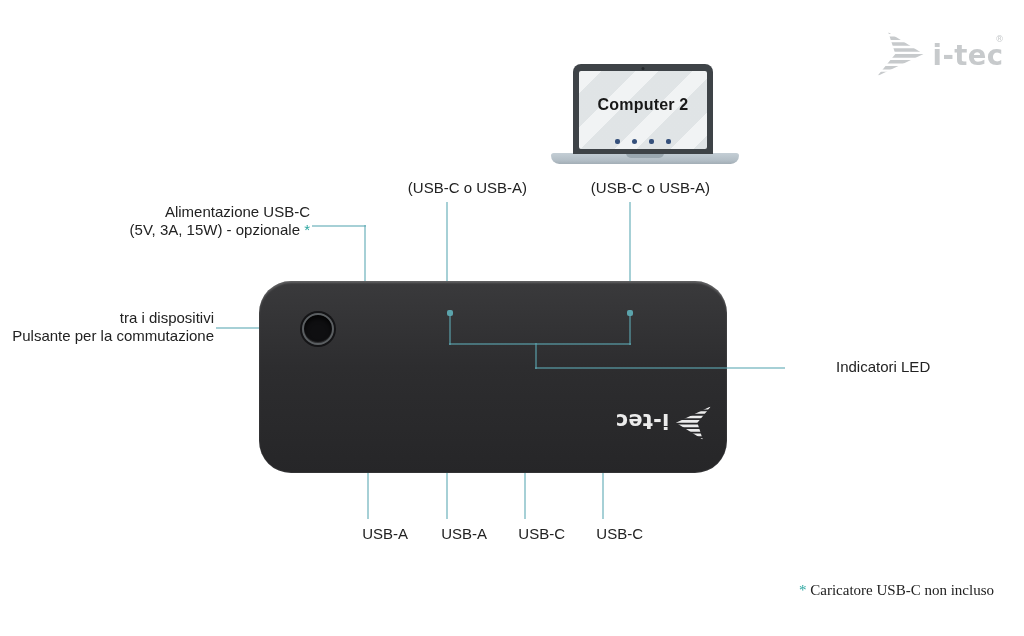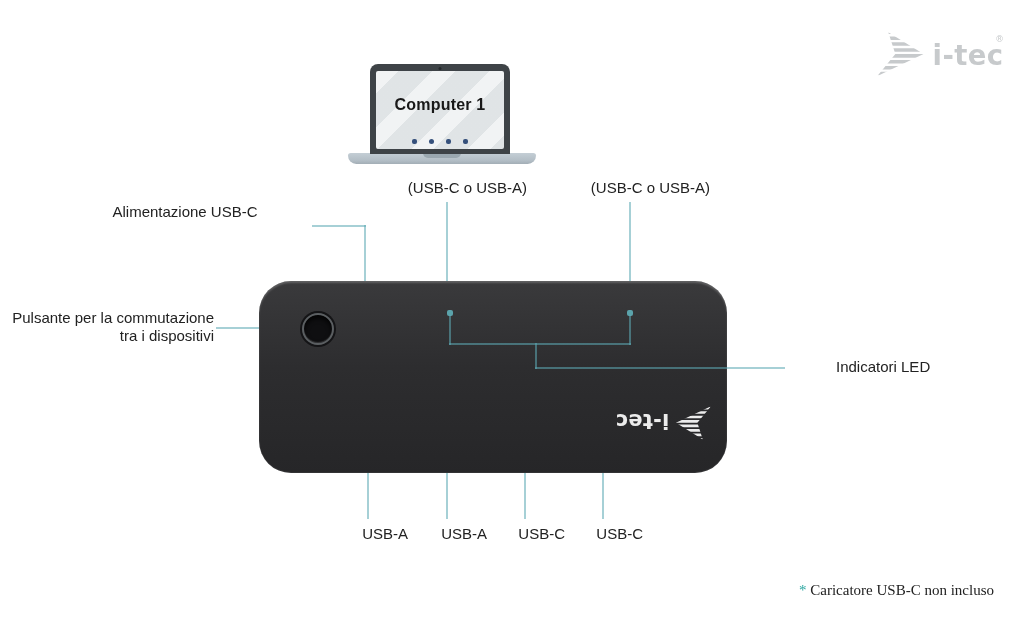--- a/index.html
+++ b/index.html
@@ -68,54 +68,55 @@
             <rect x="-16" y="37.5" width="74" height="4.5"></rect>
           <rect x="-16" y="45" width="74" height="4.5"></rect>
             <rect x="-16" y="52.5" width="74" height="4.5"></rect>
         </g>
       </g>
       <text x="72" y="46" font-size="35" font-weight="bold" letter-spacing="0.5" fill="currentColor">i-tec</text>
       <text x="152" y="17" font-size="11" fill="currentColor">®</text>
     </svg>
   </div>
 
-  <div class="laptop" style="left:348px;top:64px;">
+
+  <div class="laptop" style="left:551px;top:64px;">
     <div class="lt-base">
       <div class="lt-notch"></div>
     </div>
     <div class="lt-screen">
       <div class="lt-cam"></div>
       <div class="lt-inner">
-        <div class="lt-name">Computer 1</div>
+        <div class="lt-name">Computer 2</div>
         <div class="dock">
           <i></i>
             <i></i>
           <i></i>
             <i></i>
         </div>
       </div>
     </div>
   </div>
 
-
   <div class="lbl center" style="left:367px;top:179px;width:160px;">(USB-C o USB-A)</div>
   <div class="lbl center" style="left:550px;top:179px;width:160px;">(USB-C o USB-A)</div>
 
   <div class="lv" style="left:446px;top:202px;height:80px;"></div>
   <div class="lv" style="left:629px;top:202px;height:80px;"></div>
 
-  <div class="lbl right" style="left:60px;top:203px;width:250px;text-align:center;">
+  <div class="lbl right" style="left:60px;top:203px;width:250px;">
     <div>Alimentazione USB-C</div>
+    <div><span>(5V, 3A, 15W) - opzionale</span> <span class="teal">*</span></div>
   </div>
   <div class="lh" style="left:312px;top:225px;width:54px;"></div>
   <div class="lv" style="left:364px;top:225px;height:58px;"></div>
 
   <div class="lbl right" style="left:10px;top:309px;width:204px;">
+    <div>tra i dispositivi</div>
     <div>Pulsante per la commutazione</div>
-    <div>tra i dispositivi</div>
   </div>
   <div class="lh" style="left:216px;top:327px;width:88px;"></div>
 
   <div class="device"></div>
   <div class="switch-btn"></div>
 
   <div class="led-dot" style="left:447px;top:310px;"></div>
   <div class="led-dot" style="left:627px;top:310px;"></div>
   <div class="lv" style="left:449px;top:315px;height:30px;"></div>
   <div class="lv" style="left:629px;top:315px;height:30px;"></div>

